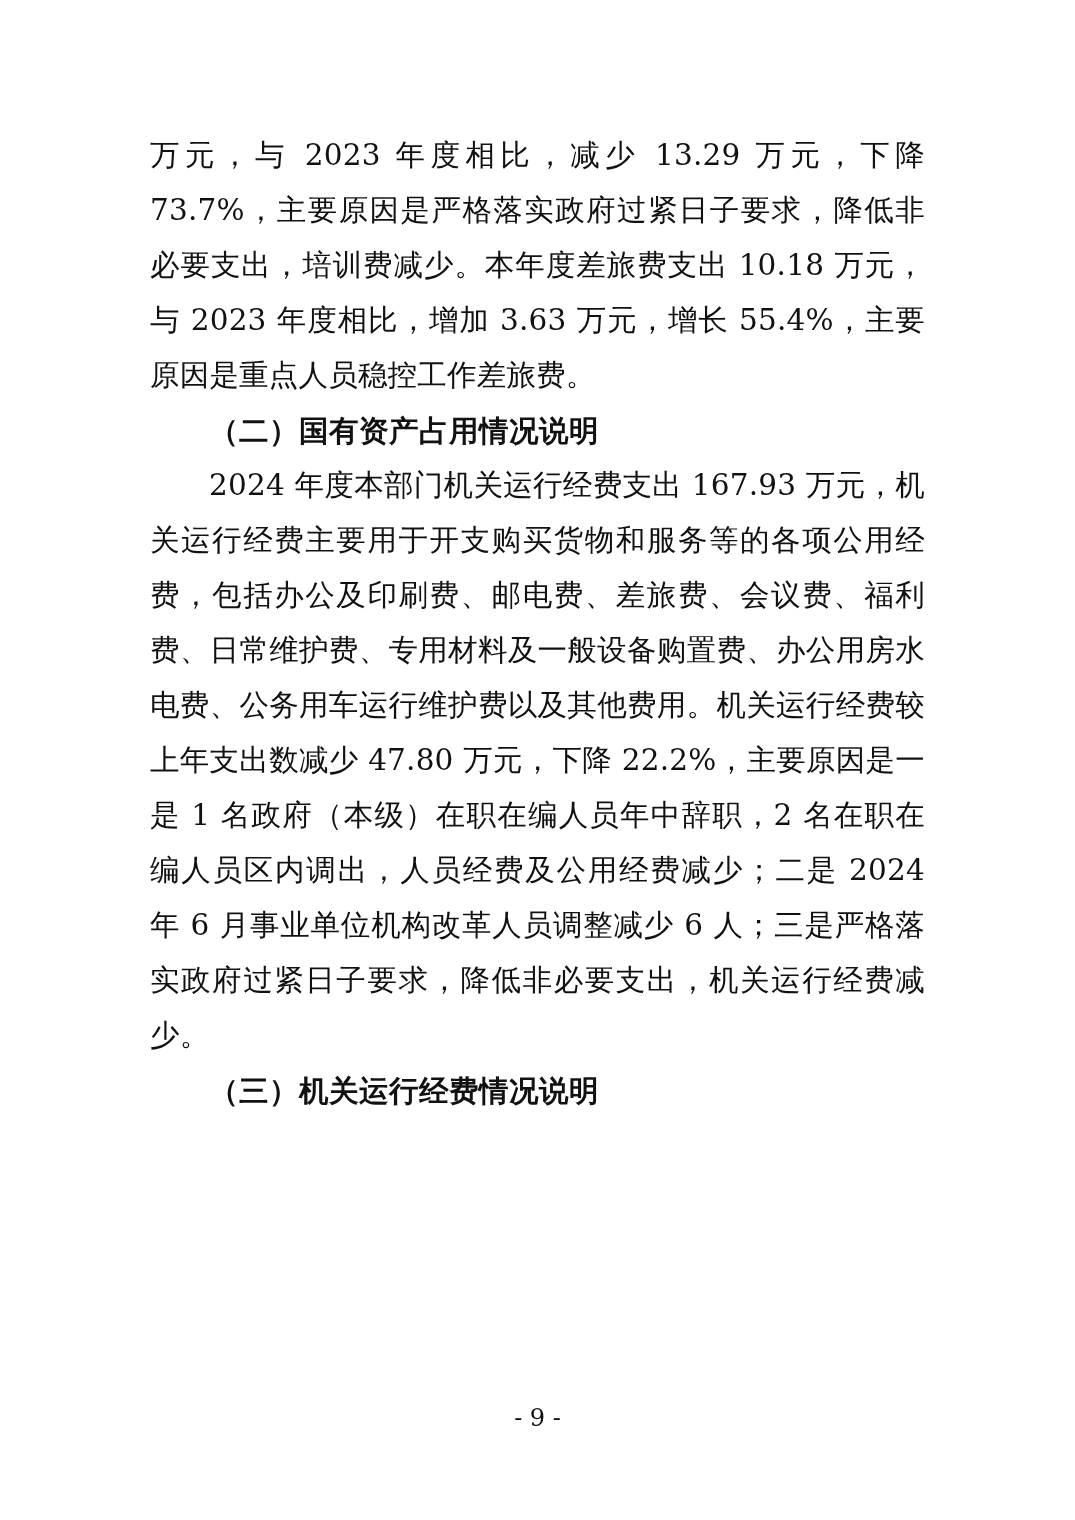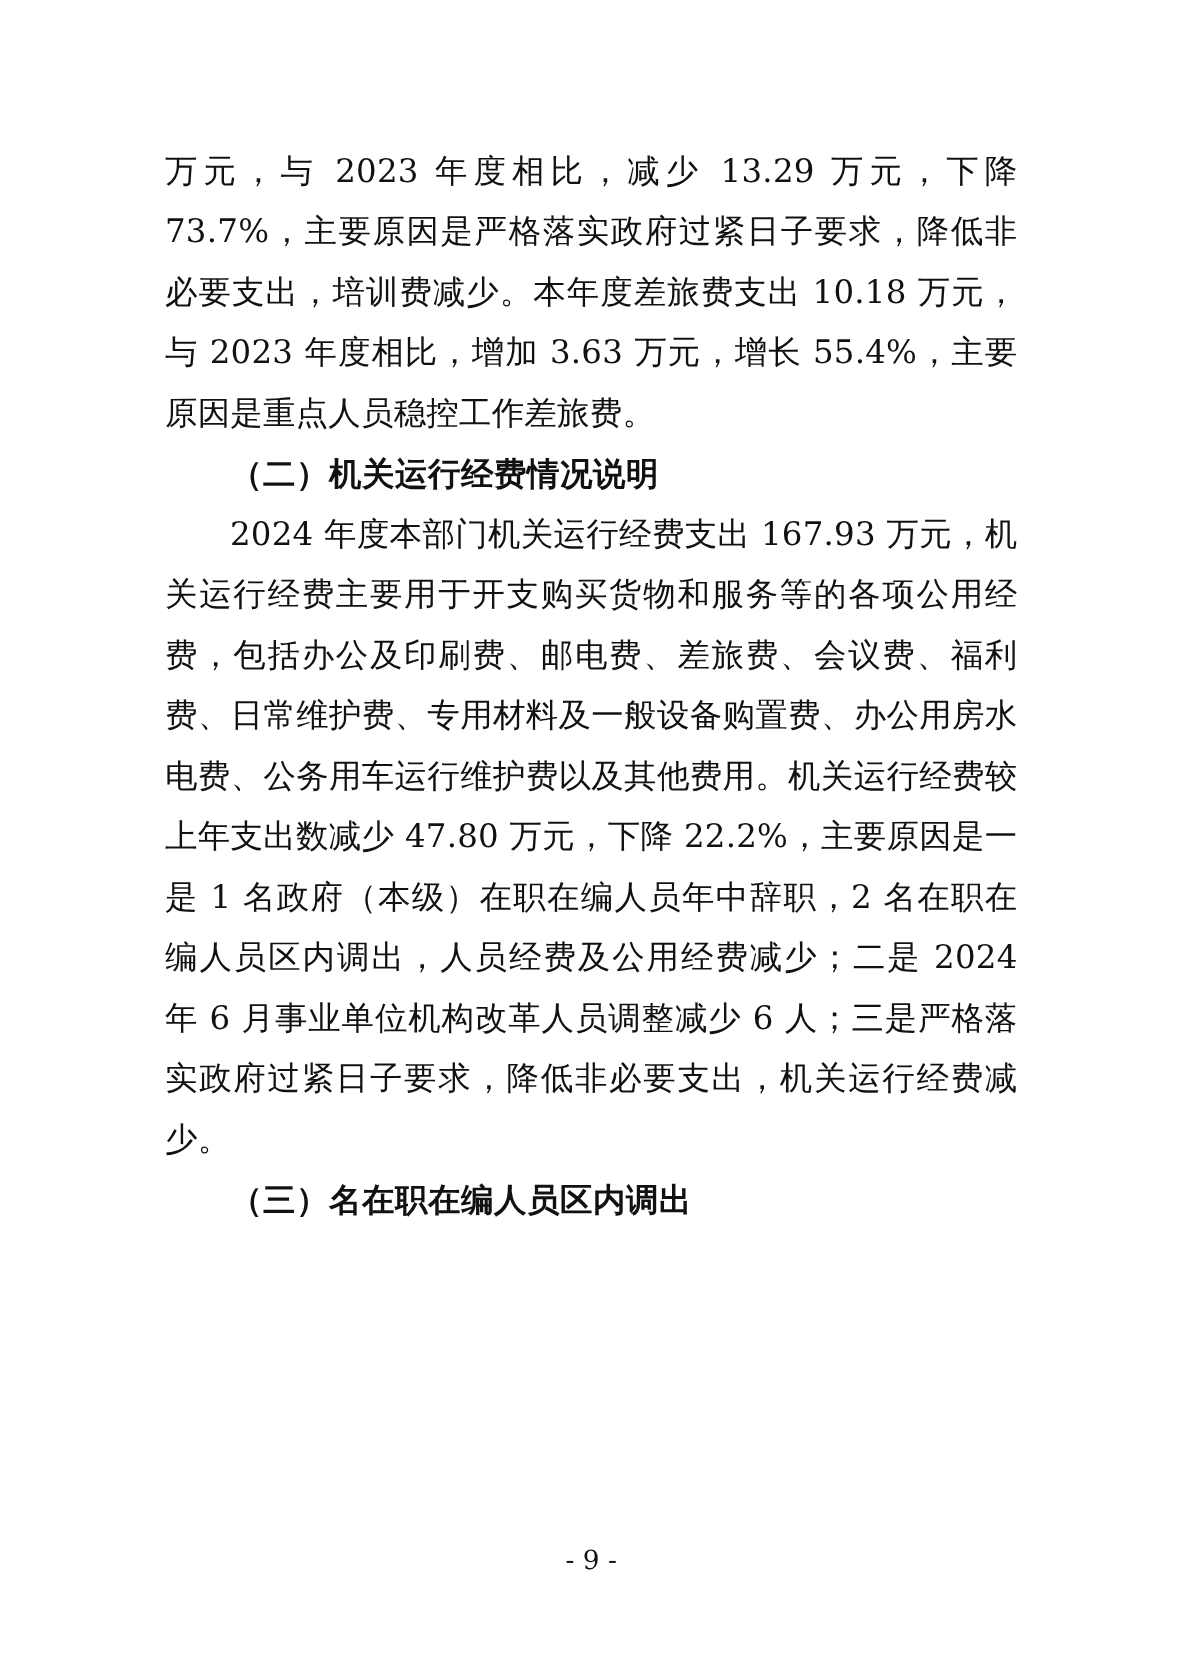--- a/index.html
+++ b/index.html
@@ -58,21 +58,21 @@
     font-family: "DejaVu Serif", "Liberation Serif", serif;
   }
 </style>
 </head>
 <body>
 
 <div class="page">
 
   <p class="body-text para cont">万元，与 2023 年度相比，减少 13.29 万元，下降 73.7%，主要原因是严格落实政府过紧日子要求，降低非必要支出，培训费减少。本年度差旅费支出 10.18 万元，与 2023 年度相比，增加 3.63 万元，增长 55.4%，主要原因是重点人员稳控工作差旅费。</p>
 
-  <h2 class="heading">（二）机关运行经费情况说明</h2>
+  <h2 class="heading">（二）国有资产占用情况说明</h2>
 
   <p class="body-text para">2024 年度本部门机关运行经费支出 167.93 万元，机关运行经费主要用于开支购买货物和服务等的各项公用经费，包括办公及印刷费、邮电费、差旅费、会议费、福利费、日常维护费、专用材料及一般设备购置费、办公用房水电费、公务用车运行维护费以及其他费用。机关运行经费较上年支出数减少 47.80 万元，下降 22.2%，主要原因是一是 1 名政府（本级）在职在编人员年中辞职，2 名在职在编人员区内调出，人员经费及公用经费减少；二是 2024 年 6 月事业单位机构改革人员调整减少 6 人；三是严格落实政府过紧日子要求，降低非必要支出，机关运行经费减少。</p>
 
-  <h2 class="heading">（三）名在职在编人员区内调出</h2>
+  <h2 class="heading">（三）机关运行经费情况说明</h2>
 
 
   <div class="footer">- 9 -</div>
 </div>
 
 </body></html>

